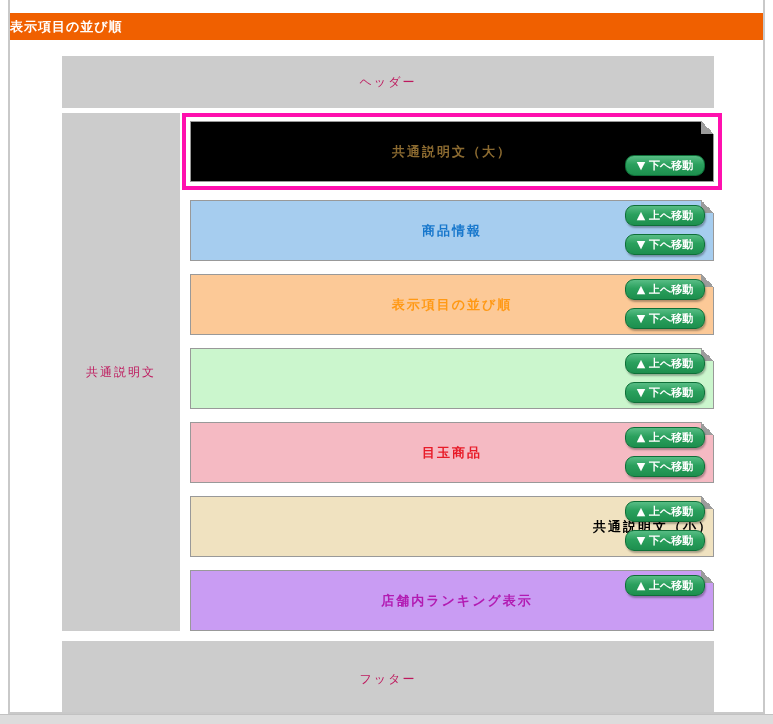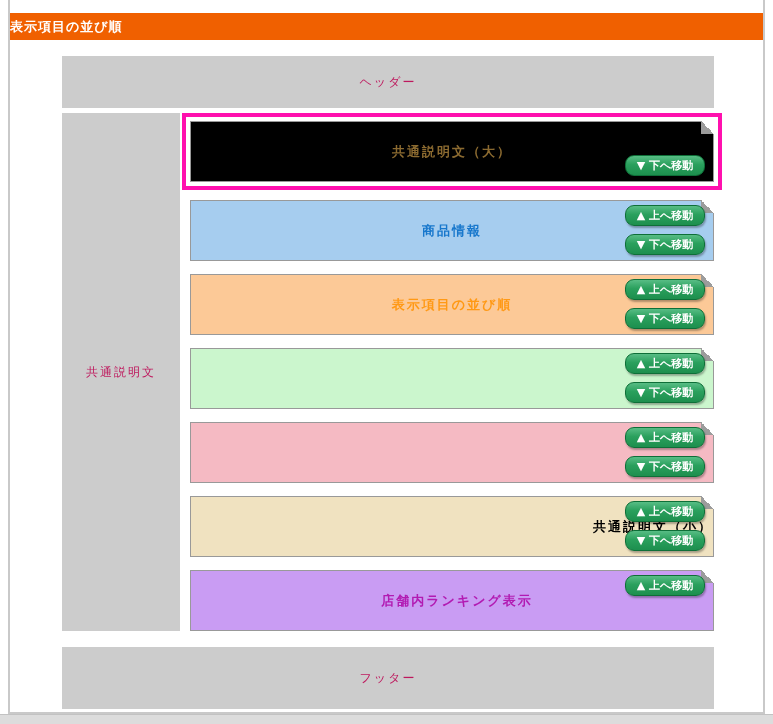--- a/index.html
+++ b/index.html
@@ -17,21 +17,21 @@
     letter-spacing:1px;
   }
 
   .content { padding:0 49px 0 52px; }
 
   .gray-panel {
     background:#cccccc; color:#be185d; font-size:12px; letter-spacing:2px;
     display:flex; align-items:center; justify-content:center;
   }
   .header-bar { height:52px; margin-top:16px; }
-  .footer-bar { height:62px; margin-top:16px; }
+  .footer-bar { height:76px; margin-top:10px; }
 
   .main-row { display:flex; gap:10px; margin-top:5px; align-items:stretch; }
   .leftnav { width:118px; flex-shrink:0; }
   .right-col { flex:1; min-width:0; }
 
   .item-wrap { margin-bottom:13px; }
   .item-wrap:last-child { margin-bottom:0; }
   .item-wrap.selected {
     border:4px solid #ff10ae; padding:4px;
     margin-left:-8px; margin-right:-8px; margin-bottom:10px;
@@ -125,20 +125,21 @@
       <div class="fold"></div>
       <div class="btns" style="justify-content: space-between;">
         <button class="btn btn-up">▲ 上へ移動</button>
         <button class="btn btn-down">▼ 下へ移動</button>
       </div>
     </div>
   </div>
 
   <div class="item-wrap">
     <div class="block" style="background: rgb(245, 186, 195);">
+      <span class="block-label" style="color: rgb(232, 27, 40);">目玉商品</span>
       <div class="fold"></div>
       <div class="btns" style="justify-content: space-between;">
         <button class="btn btn-up">▲ 上へ移動</button>
         <button class="btn btn-down">▼ 下へ移動</button>
       </div>
     </div>
   </div>
 
   <div class="item-wrap">
     <div class="block" style="background: rgb(240, 226, 192);">

